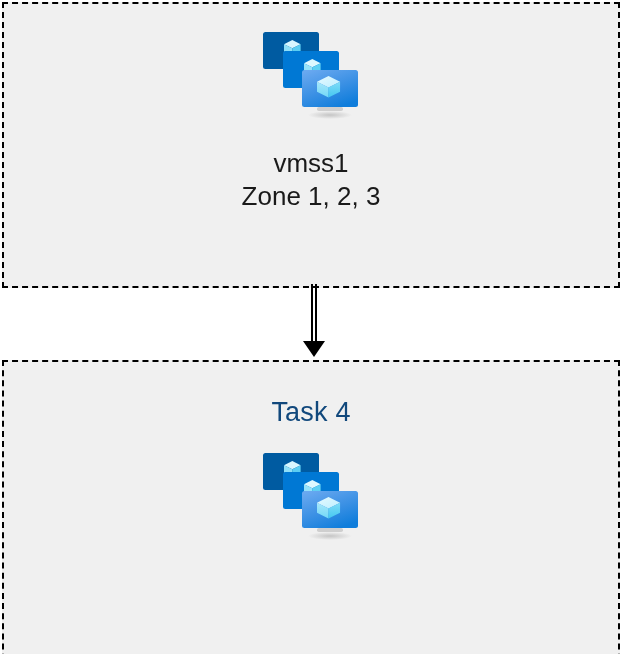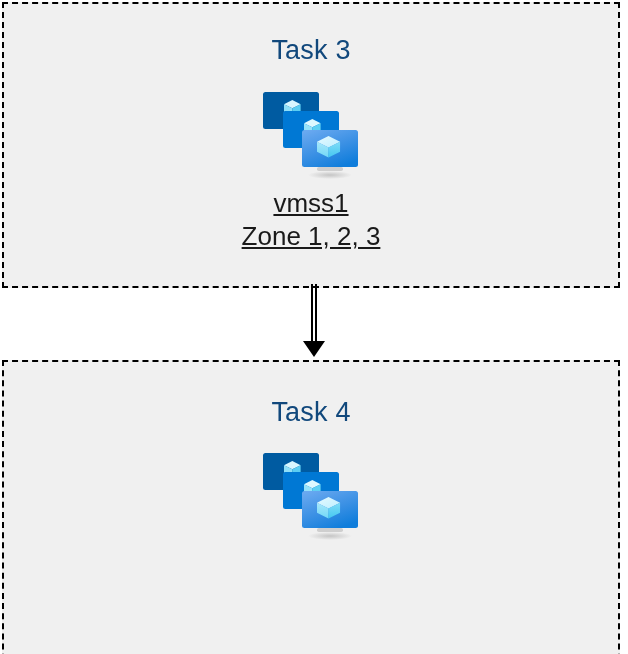--- a/index.html
+++ b/index.html
@@ -58,21 +58,21 @@
   #box-task4 .task-title { margin-top: 37px; }
 
   .task-caption {
     color: #1a1a1a;
     font-size: 26px;
     line-height: 33px;
     text-align: center;
     white-space: pre;
   }
 
-  #box-task3 .task-caption { margin-top: 8px; text-decoration: underline; }
+  #box-task3 .task-caption { margin-top: 28px; }
   #box-task4 .task-caption { margin-top: 37px; }
 
   
   .vmss-icon {
     width: 104px;
     height: 90px;
     display: block;
   }
 
   #box-task3 .vmss-icon { margin-top: 25px; }
@@ -88,21 +88,20 @@
     pointer-events: none;
   }
 </style>
 </head>
 <body>
 
 <div class="diagram">
 
   <div class="task-box" id="box-task3">
 
-    <div class="task-title">Task 3</div>
 
     <svg class="vmss-icon" viewBox="0 0 104 90" aria-hidden="true">
       <defs>
         <linearGradient id="frontGrad3" x1="0.12" y1="0" x2="0.68" y2="1">
           <stop offset="0" stop-color="#6aa9f0"></stop>
           <stop offset="0.55" stop-color="#3a90e4"></stop>
           <stop offset="1" stop-color="#0f7ddb"></stop>
         </linearGradient>
         <linearGradient id="cubeTop3" x1="0" y1="0" x2="1" y2="1">
           <stop offset="0" stop-color="#e6faff"></stop>

